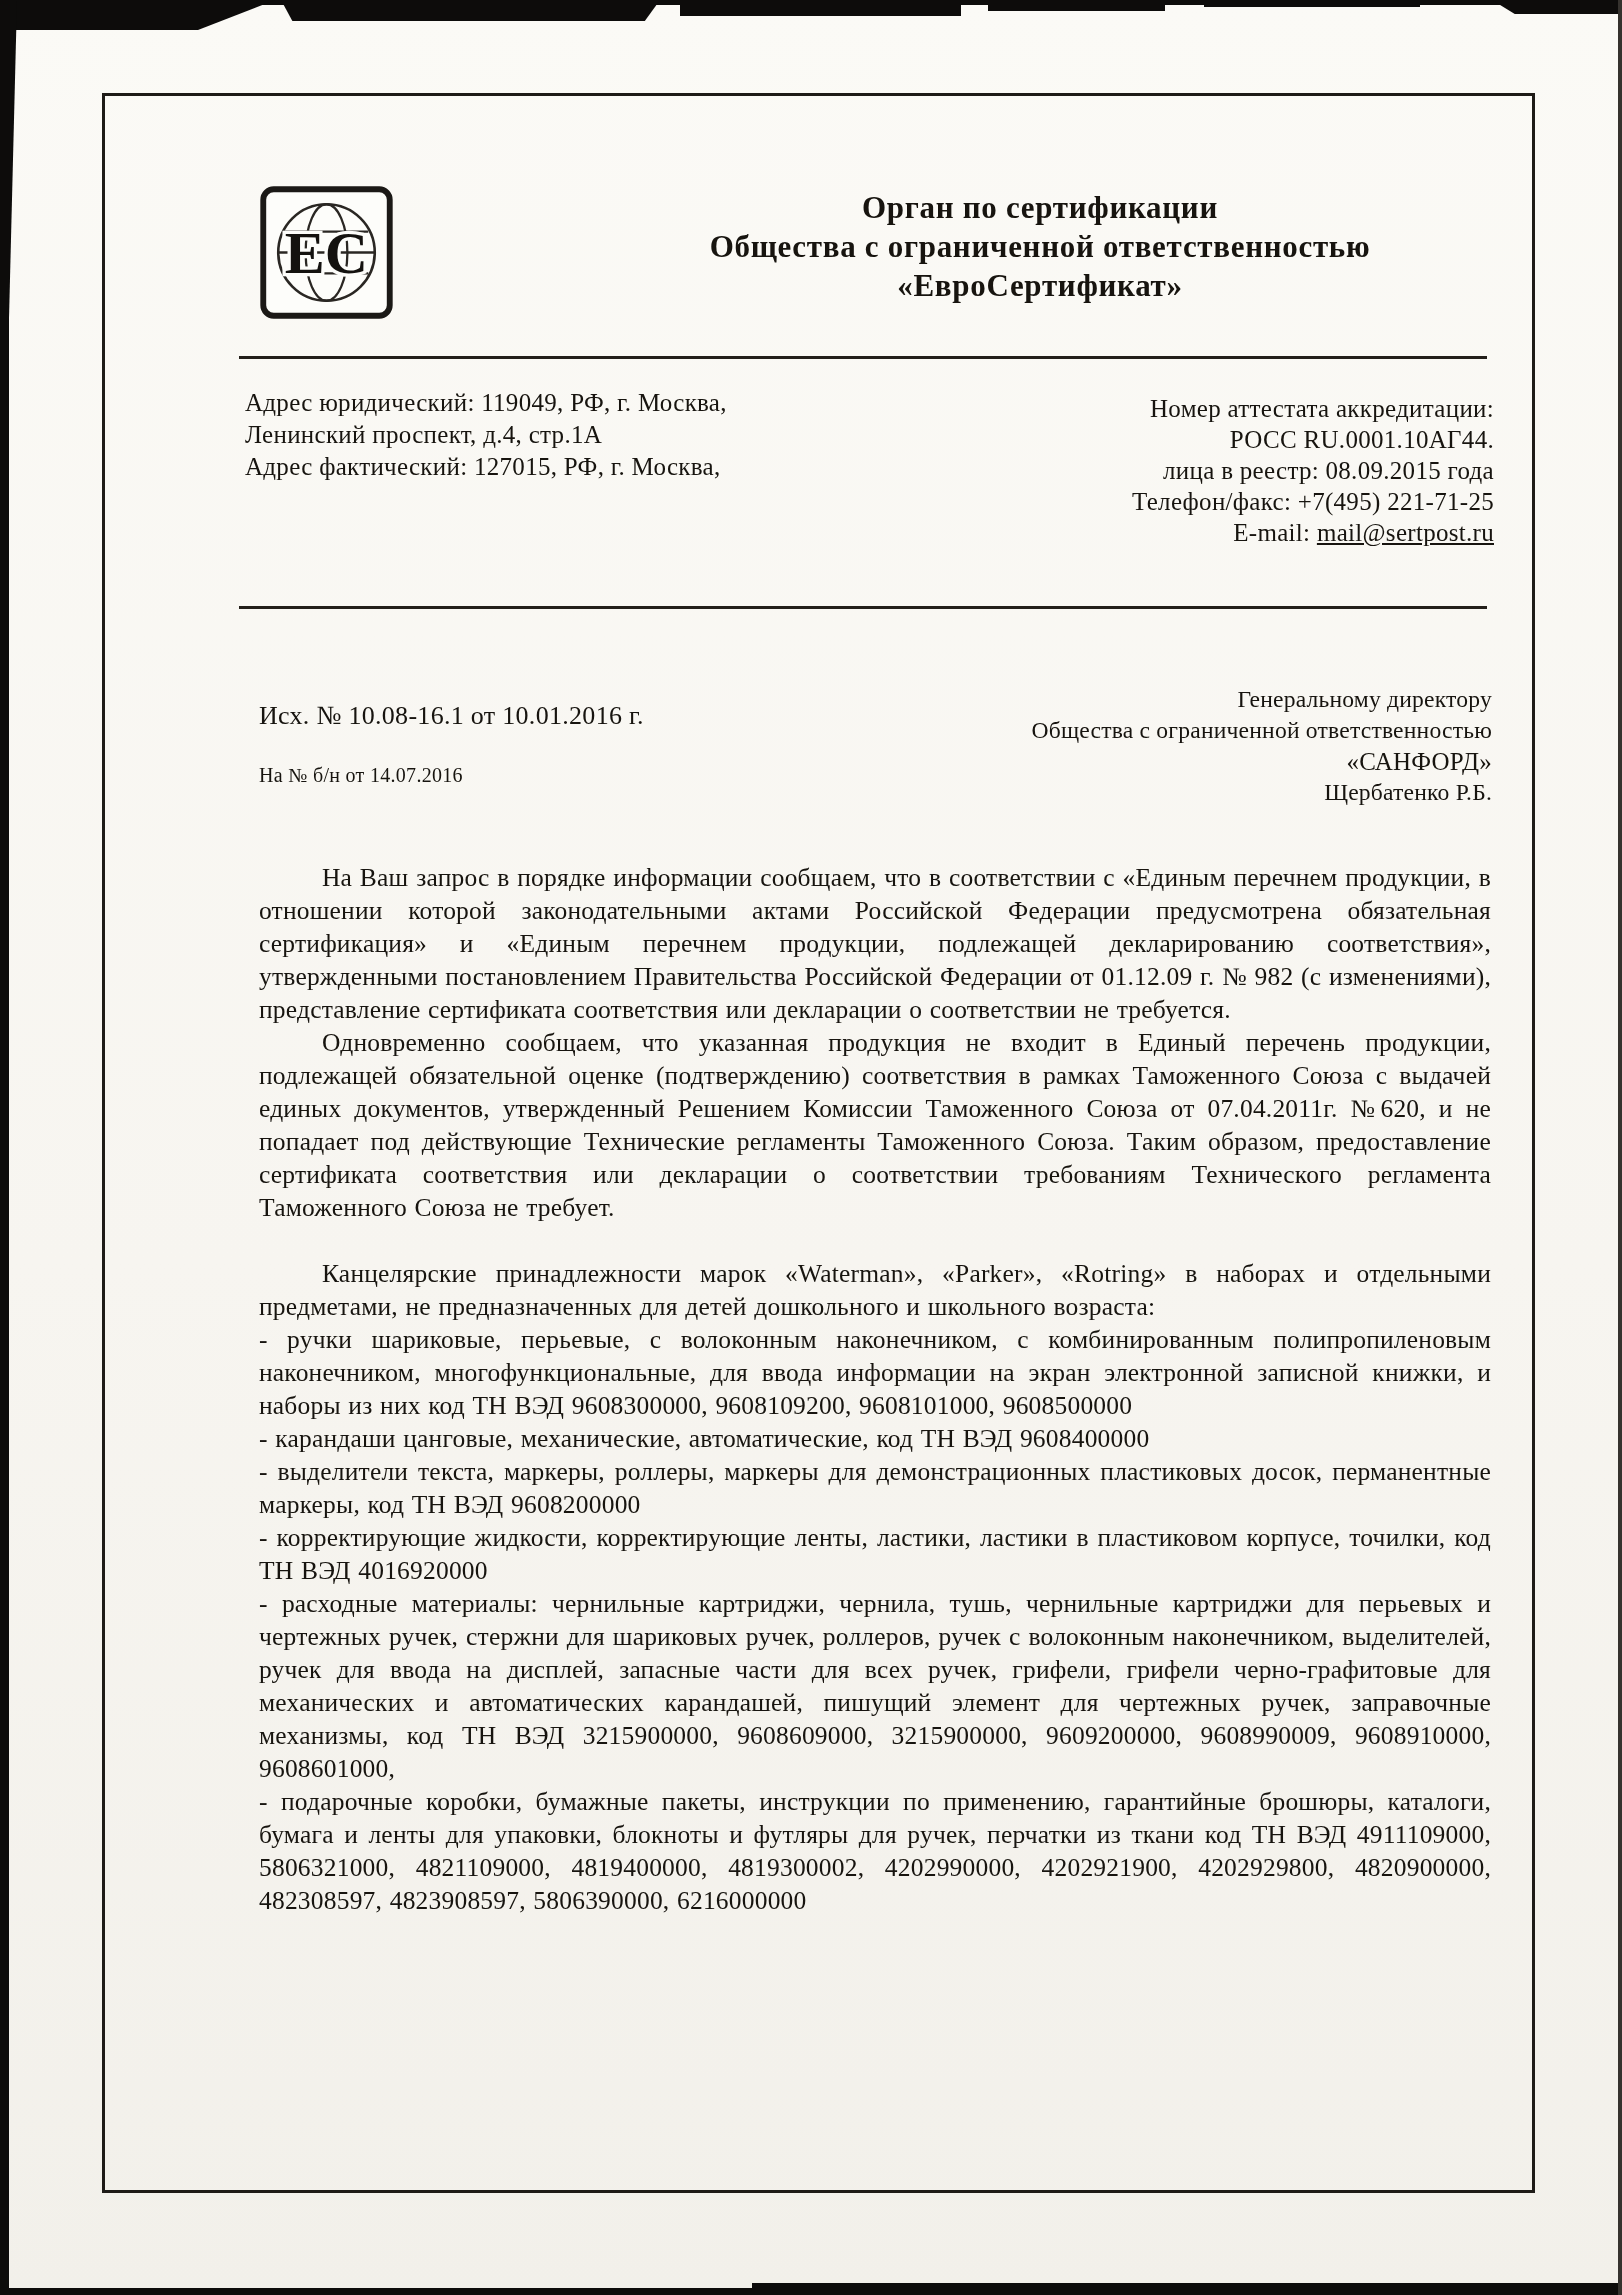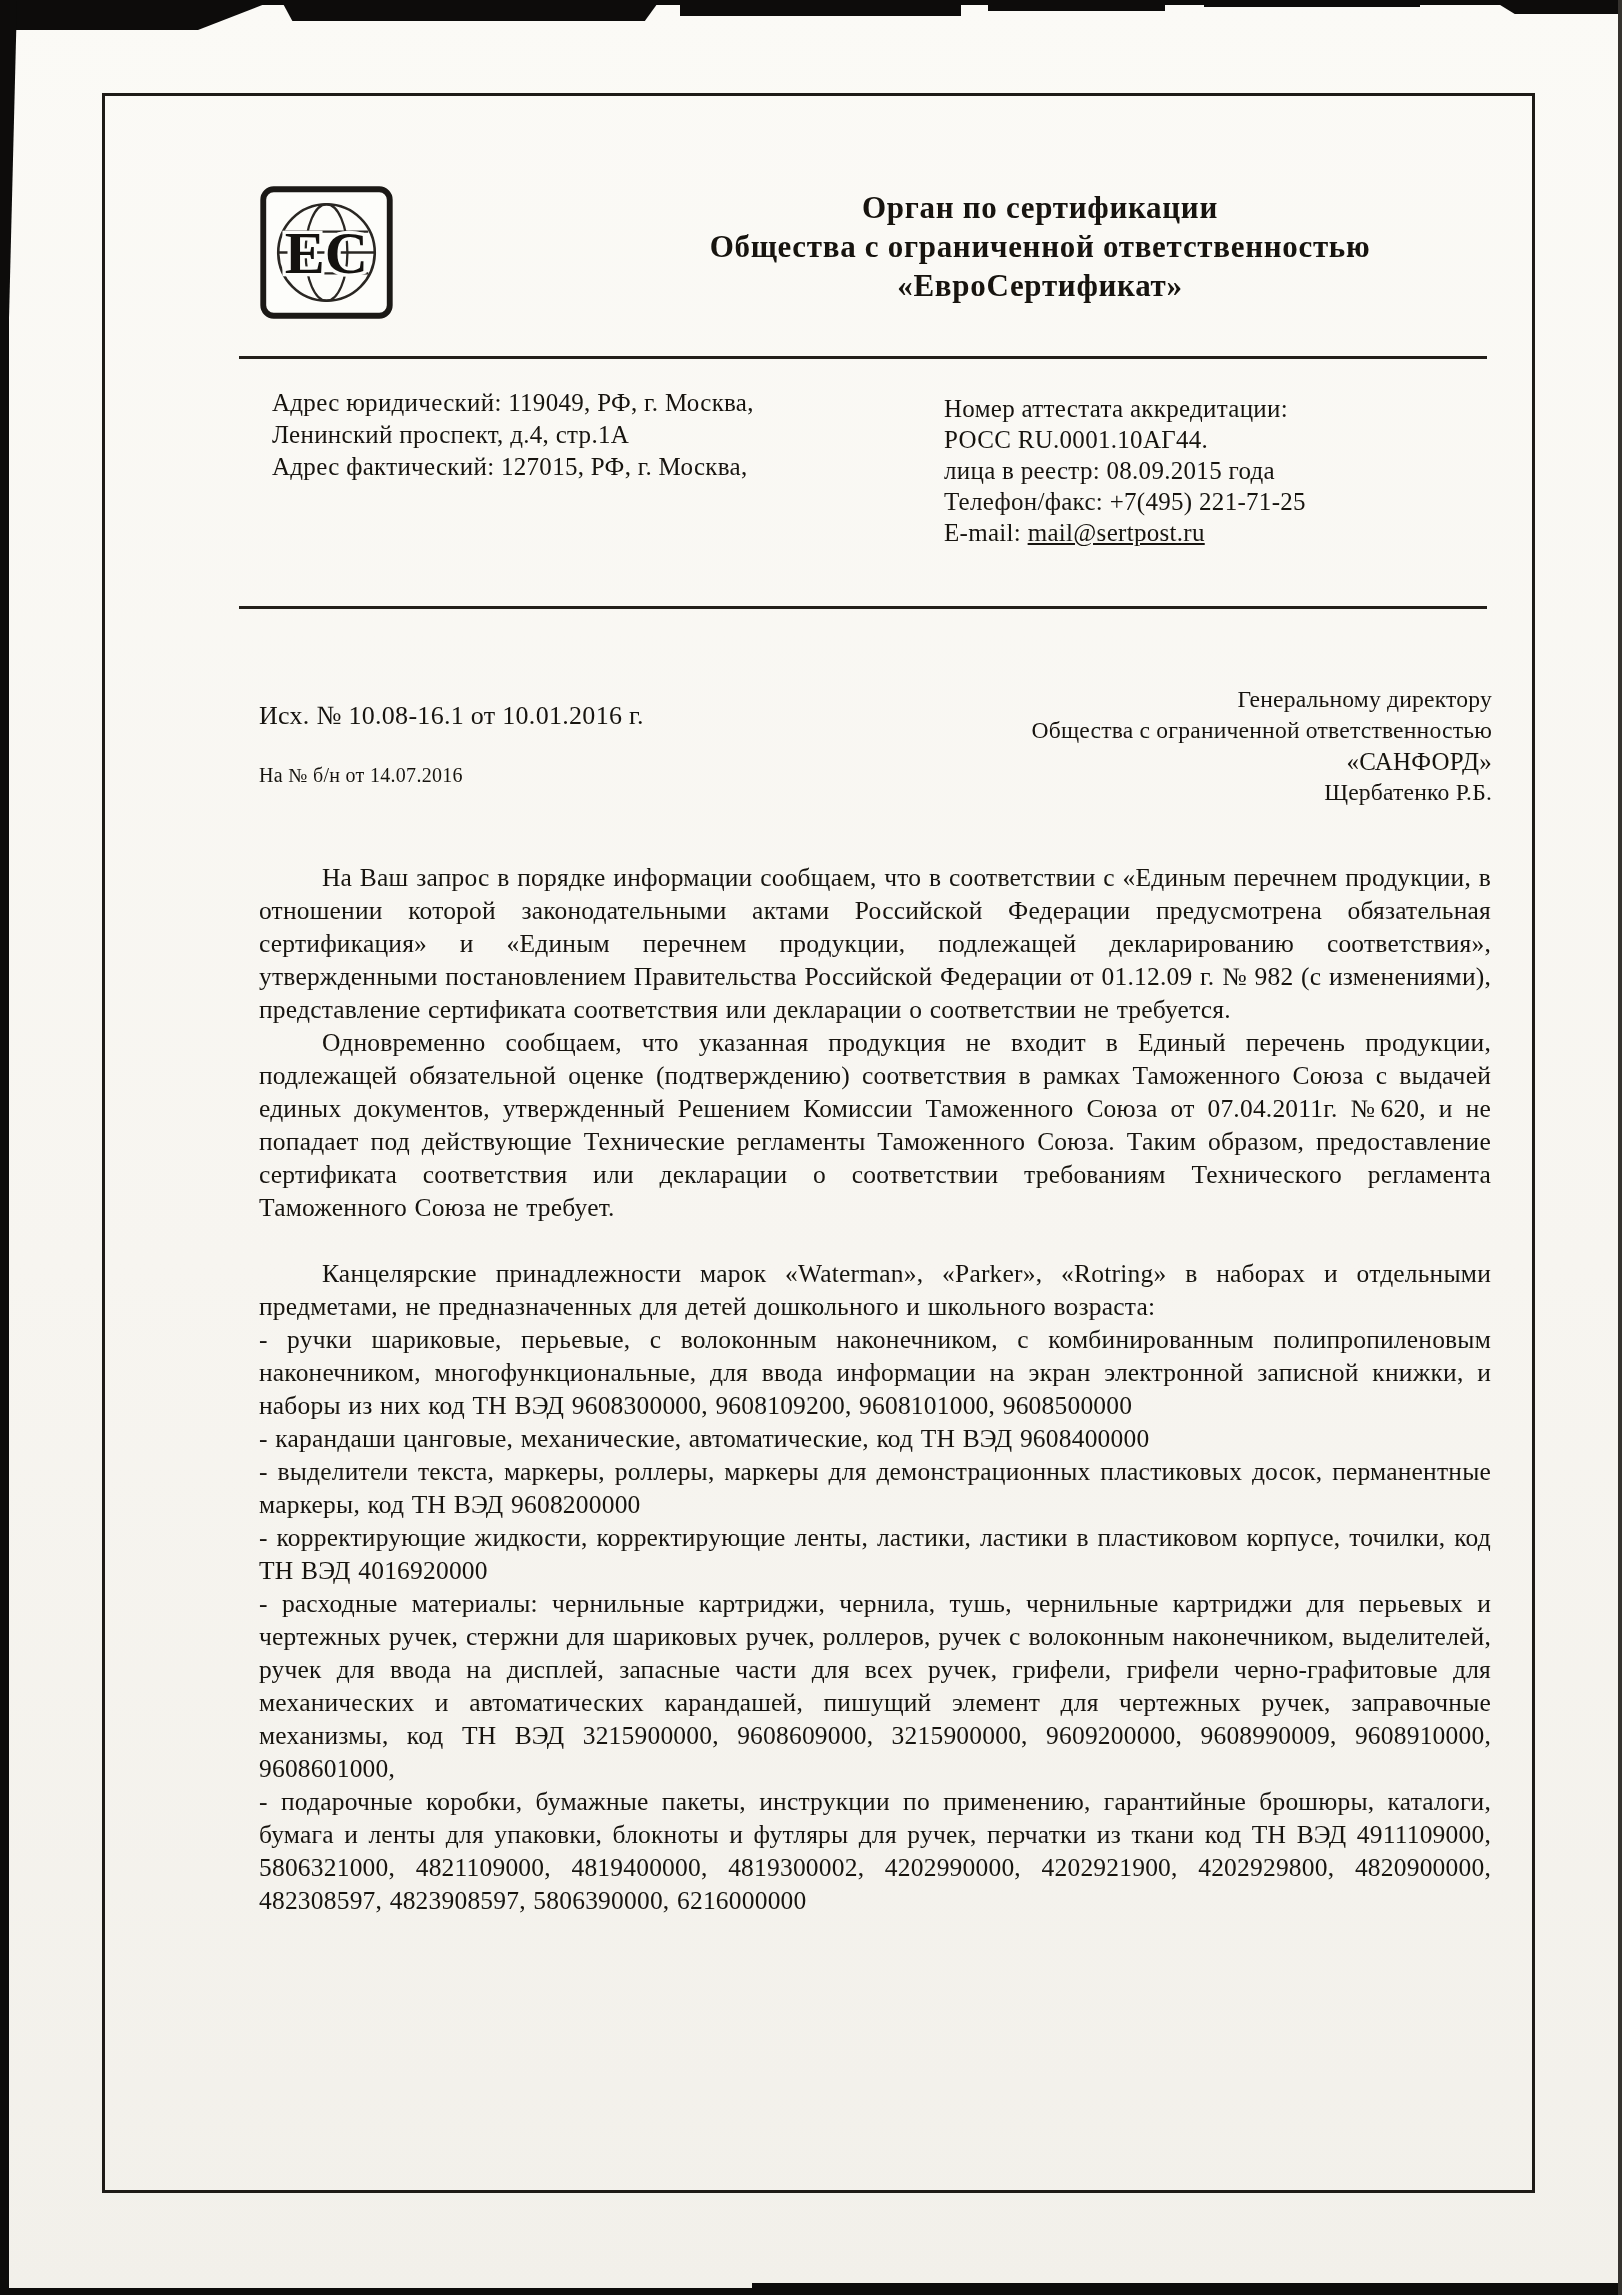--- a/index.html
+++ b/index.html
@@ -45,26 +45,26 @@
     font-size:31px; line-height:39px; font-weight:bold;
     letter-spacing:0.7px;
   }
   .rule {
     position:absolute; left:239px; width:1248px; height:2.6px; background:#231f1a;
   }
   .rule-1 { top:356px; }
   .rule-2 { top:606px; }
 
   .addr-left {
-    position:absolute; left:272px; top:387px; width:667px;
+    position:absolute; left:245px; top:387px; width:667px;
     font-size:25px; line-height:32px; letter-spacing:0.3px;
   }
   .addr-right {
     position:absolute; left:944px; top:393px; width:550px;
-    font-size:25px; line-height:31px; letter-spacing:0.3px;
+    font-size:25px; line-height:31px; letter-spacing:0.3px;text-align:right;
   }
   .u { text-decoration:underline; }
 
   .ref-out {
     position:absolute; left:259px; top:701px;
     font-size:26px; letter-spacing:0.3px;
   }
   .ref-in {
     position:absolute; left:259px; top:764px;
     font-size:20px; letter-spacing:0.3px;

